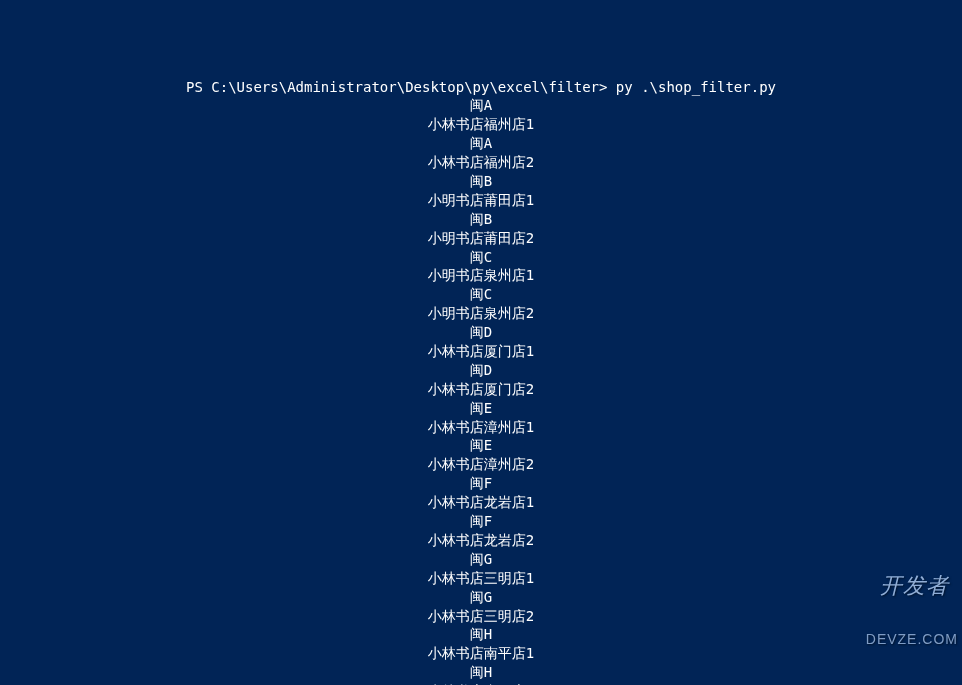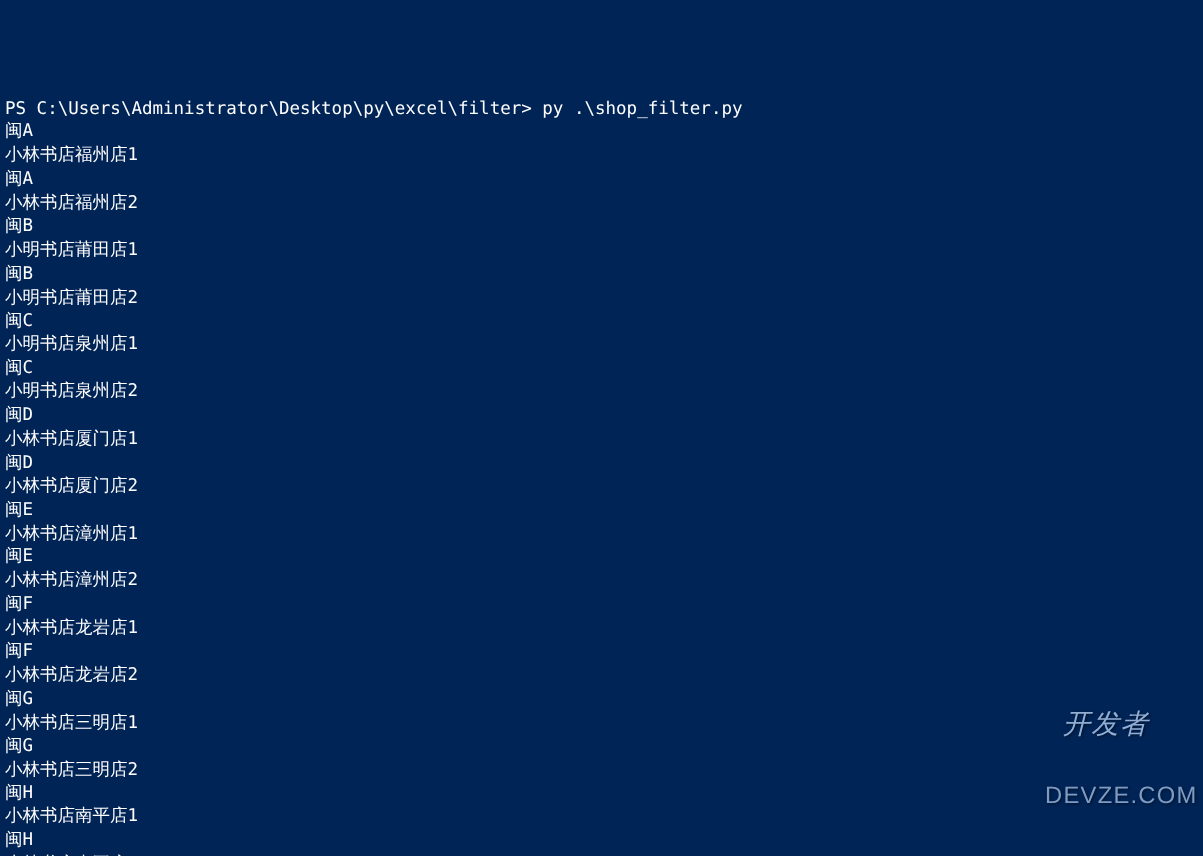--- a/index.html
+++ b/index.html
@@ -16,36 +16,37 @@
       width: 962px;
       height: 685px;
       overflow: hidden;
       position: relative;
       padding: 2px 4px;
       white-space: pre-wrap;
       word-break: break-all;
     }
     .line {
       display: block;
+      text-align: center;
     }
     .watermark {
       position: absolute;
       right: 4px;
       bottom: 6px;
       font-family: Arial, sans-serif;
       font-size: 22px;
       font-weight: normal;
       font-style: italic;
       letter-spacing: 1px;
       color: rgba(180, 210, 250, 0.8);
       text-shadow: 1px 1px 2px rgba(0,0,0,0.5);
     }
     .watermark .sub {
       display: block;
-      font-size: 19px;
+      font-size: 14px;
       font-style: normal;
       letter-spacing: 1px;
       color: rgba(180, 210, 250, 0.7);
       text-align: right;
     }
   </style>
 </head>
 <body>
 
 

